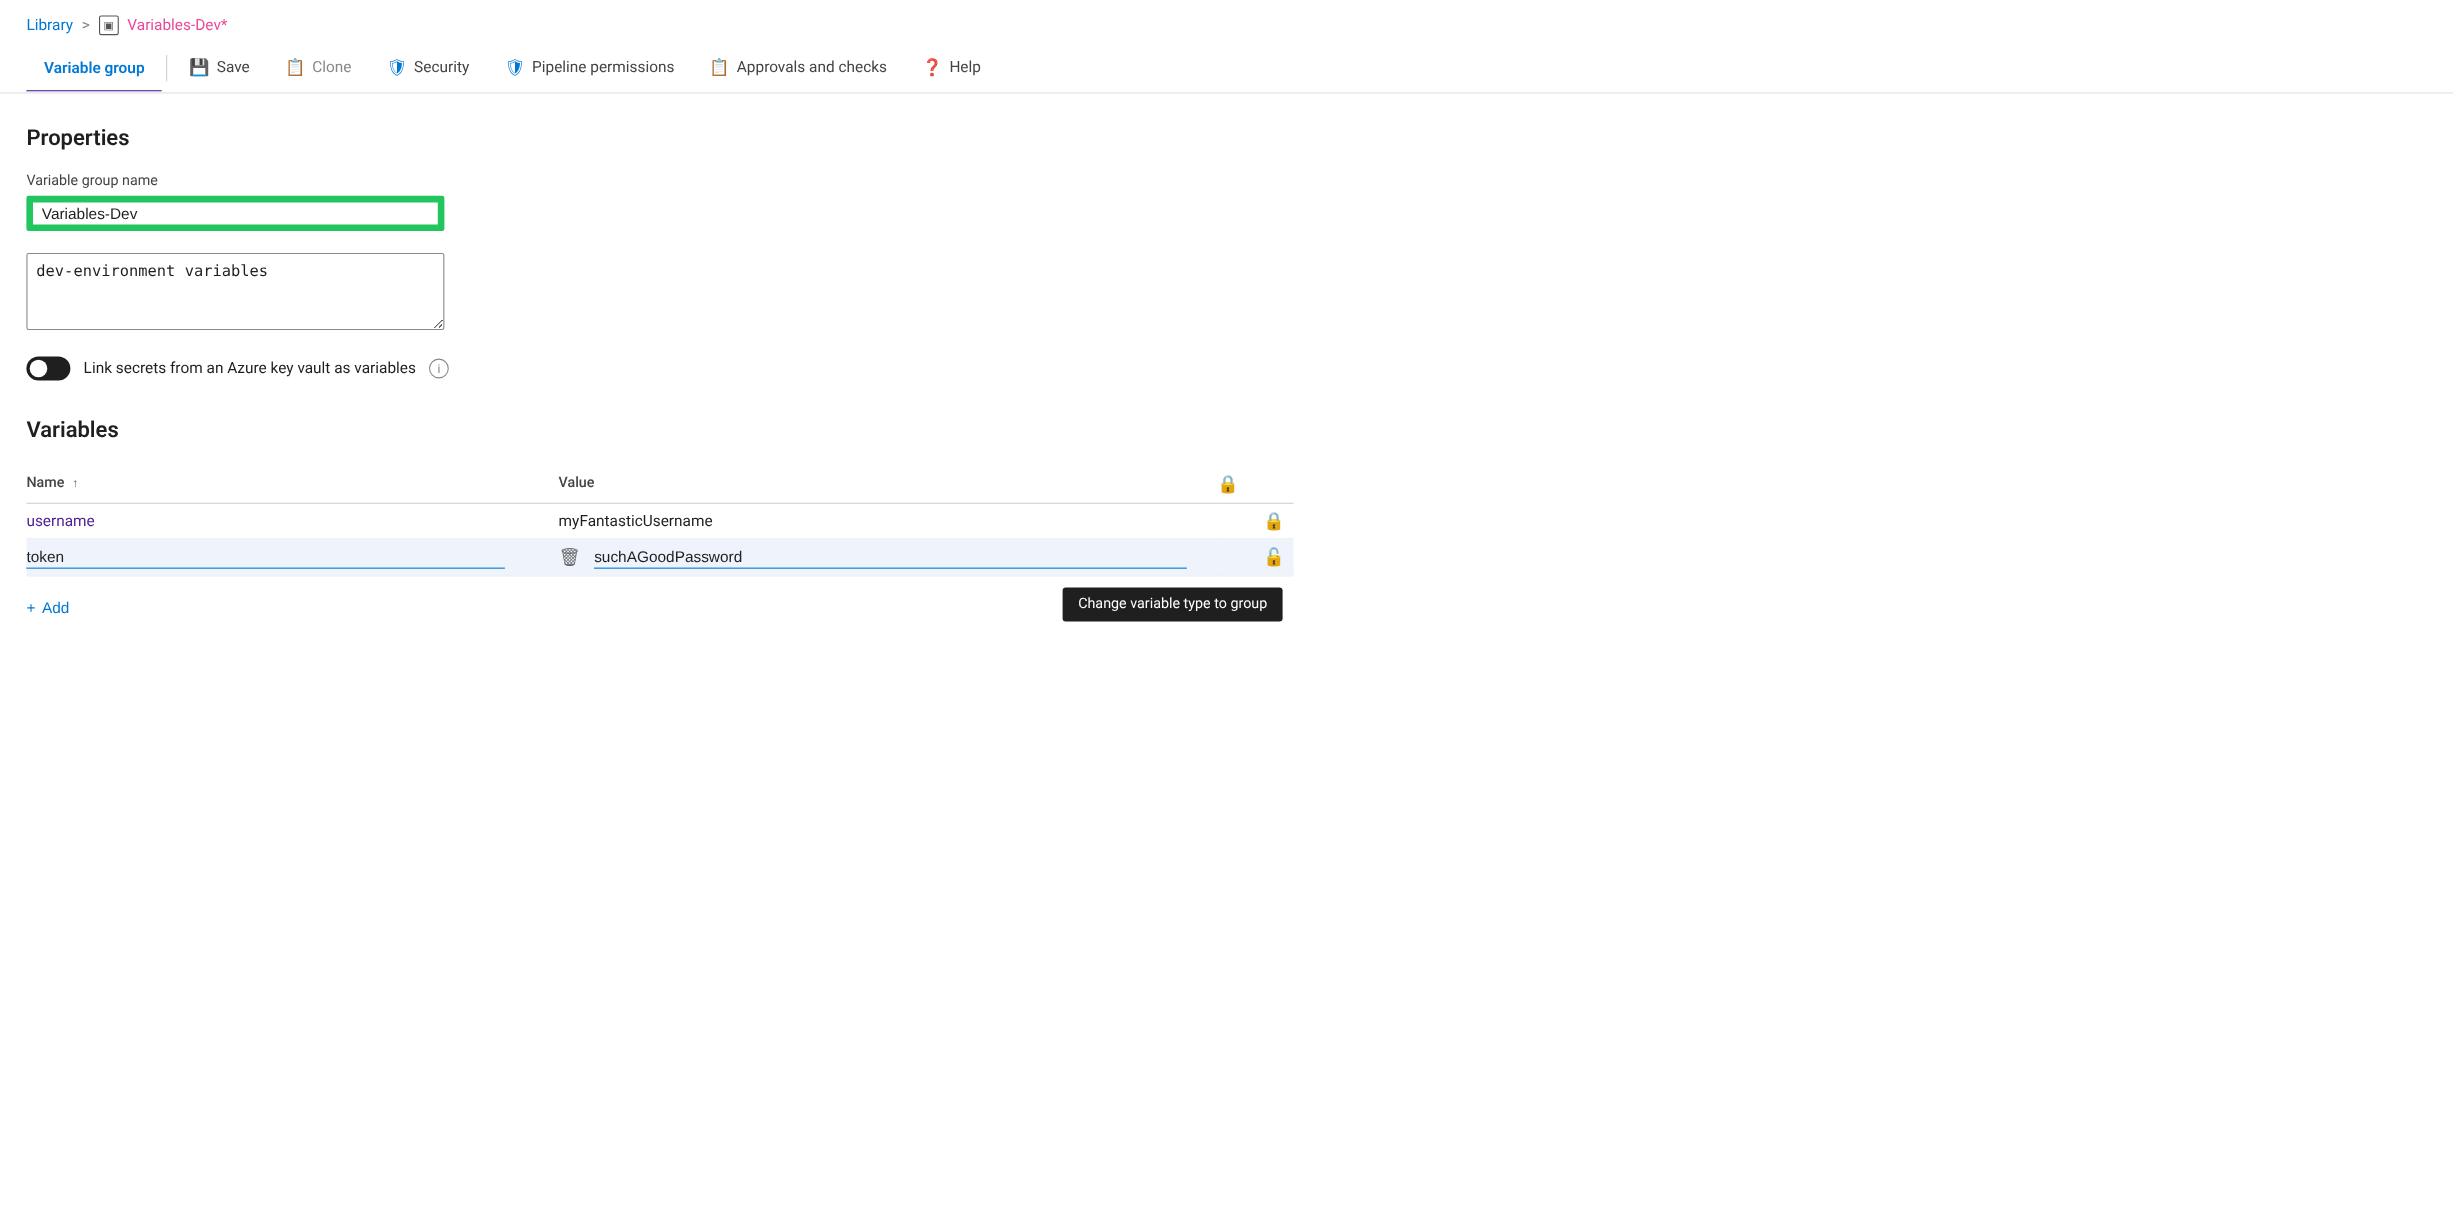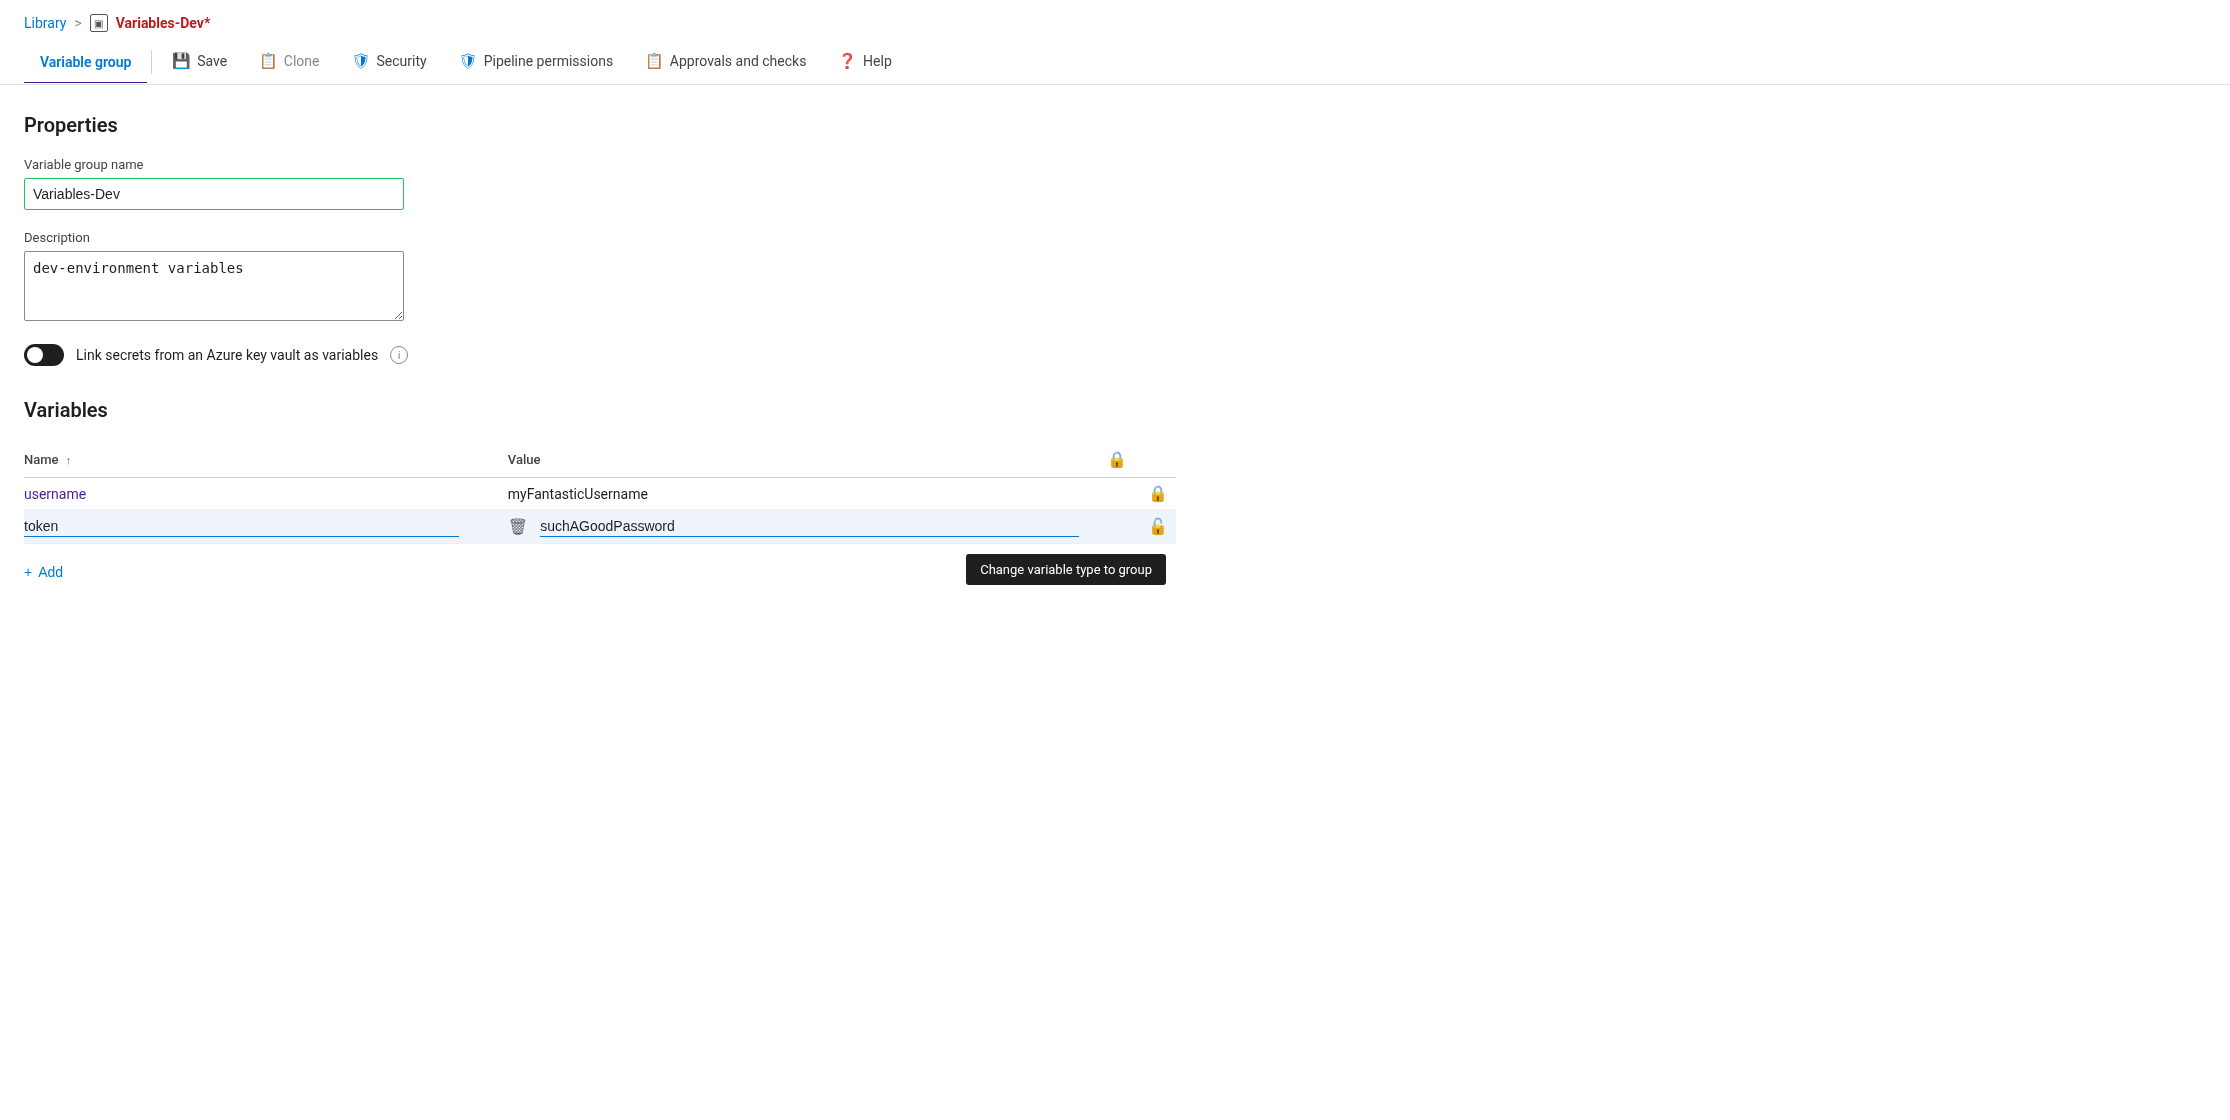--- a/index.html
+++ b/index.html
@@ -32,22 +32,22 @@
       align-items: center;
       justify-content: center;
       width: 18px;
       height: 18px;
       border: 1.5px solid #555;
       border-radius: 2px;
       font-size: 10px;
       color: #555;
     }
     .breadcrumb-current {
-      color: #b91c1c;
-      font-weight: 700;
+      color: #ec4899;
+      font-weight: 400;
     }
 
     .toolbar {
       display: flex;
       align-items: center;
       padding: 0 24px;
       border-bottom: 1px solid #e0e0e0;
       gap: 0;
     }
     .toolbar-tab {
@@ -96,21 +96,21 @@
 
     .field-label {
       font-size: 13px;
       color: #444;
       margin-bottom: 6px;
     }
 
     .text-input {
       width: 380px;
       height: 32px;
-      border: 1px solid #22c55e;
+      border: 6px solid #22c55e;
       border-radius: 2px;
       padding: 0 8px;
       font-size: 14px;
       color: #1f1f1f;
       outline: none;
     }
 
     .textarea-input {
       width: 380px;
       height: 70px;
@@ -336,21 +336,20 @@
 
   <div>
     <h2 class="section-title">Properties</h2>
 
     <div class="field-group">
       <div class="field-label">Variable group name</div>
       <input class="text-input" type="text" value="Variables-Dev" style="">
     </div>
 
     <div class="field-group">
-      <div class="field-label">Description</div>
       <textarea class="textarea-input" style="">dev-environment variables</textarea>
     </div>
 
     <div class="toggle-row">
       <div class="toggle">
         <div class="toggle-track">
           <div class="toggle-thumb"></div>
         </div>
       </div>
       <span>Link secrets from an Azure key vault as variables</span>

